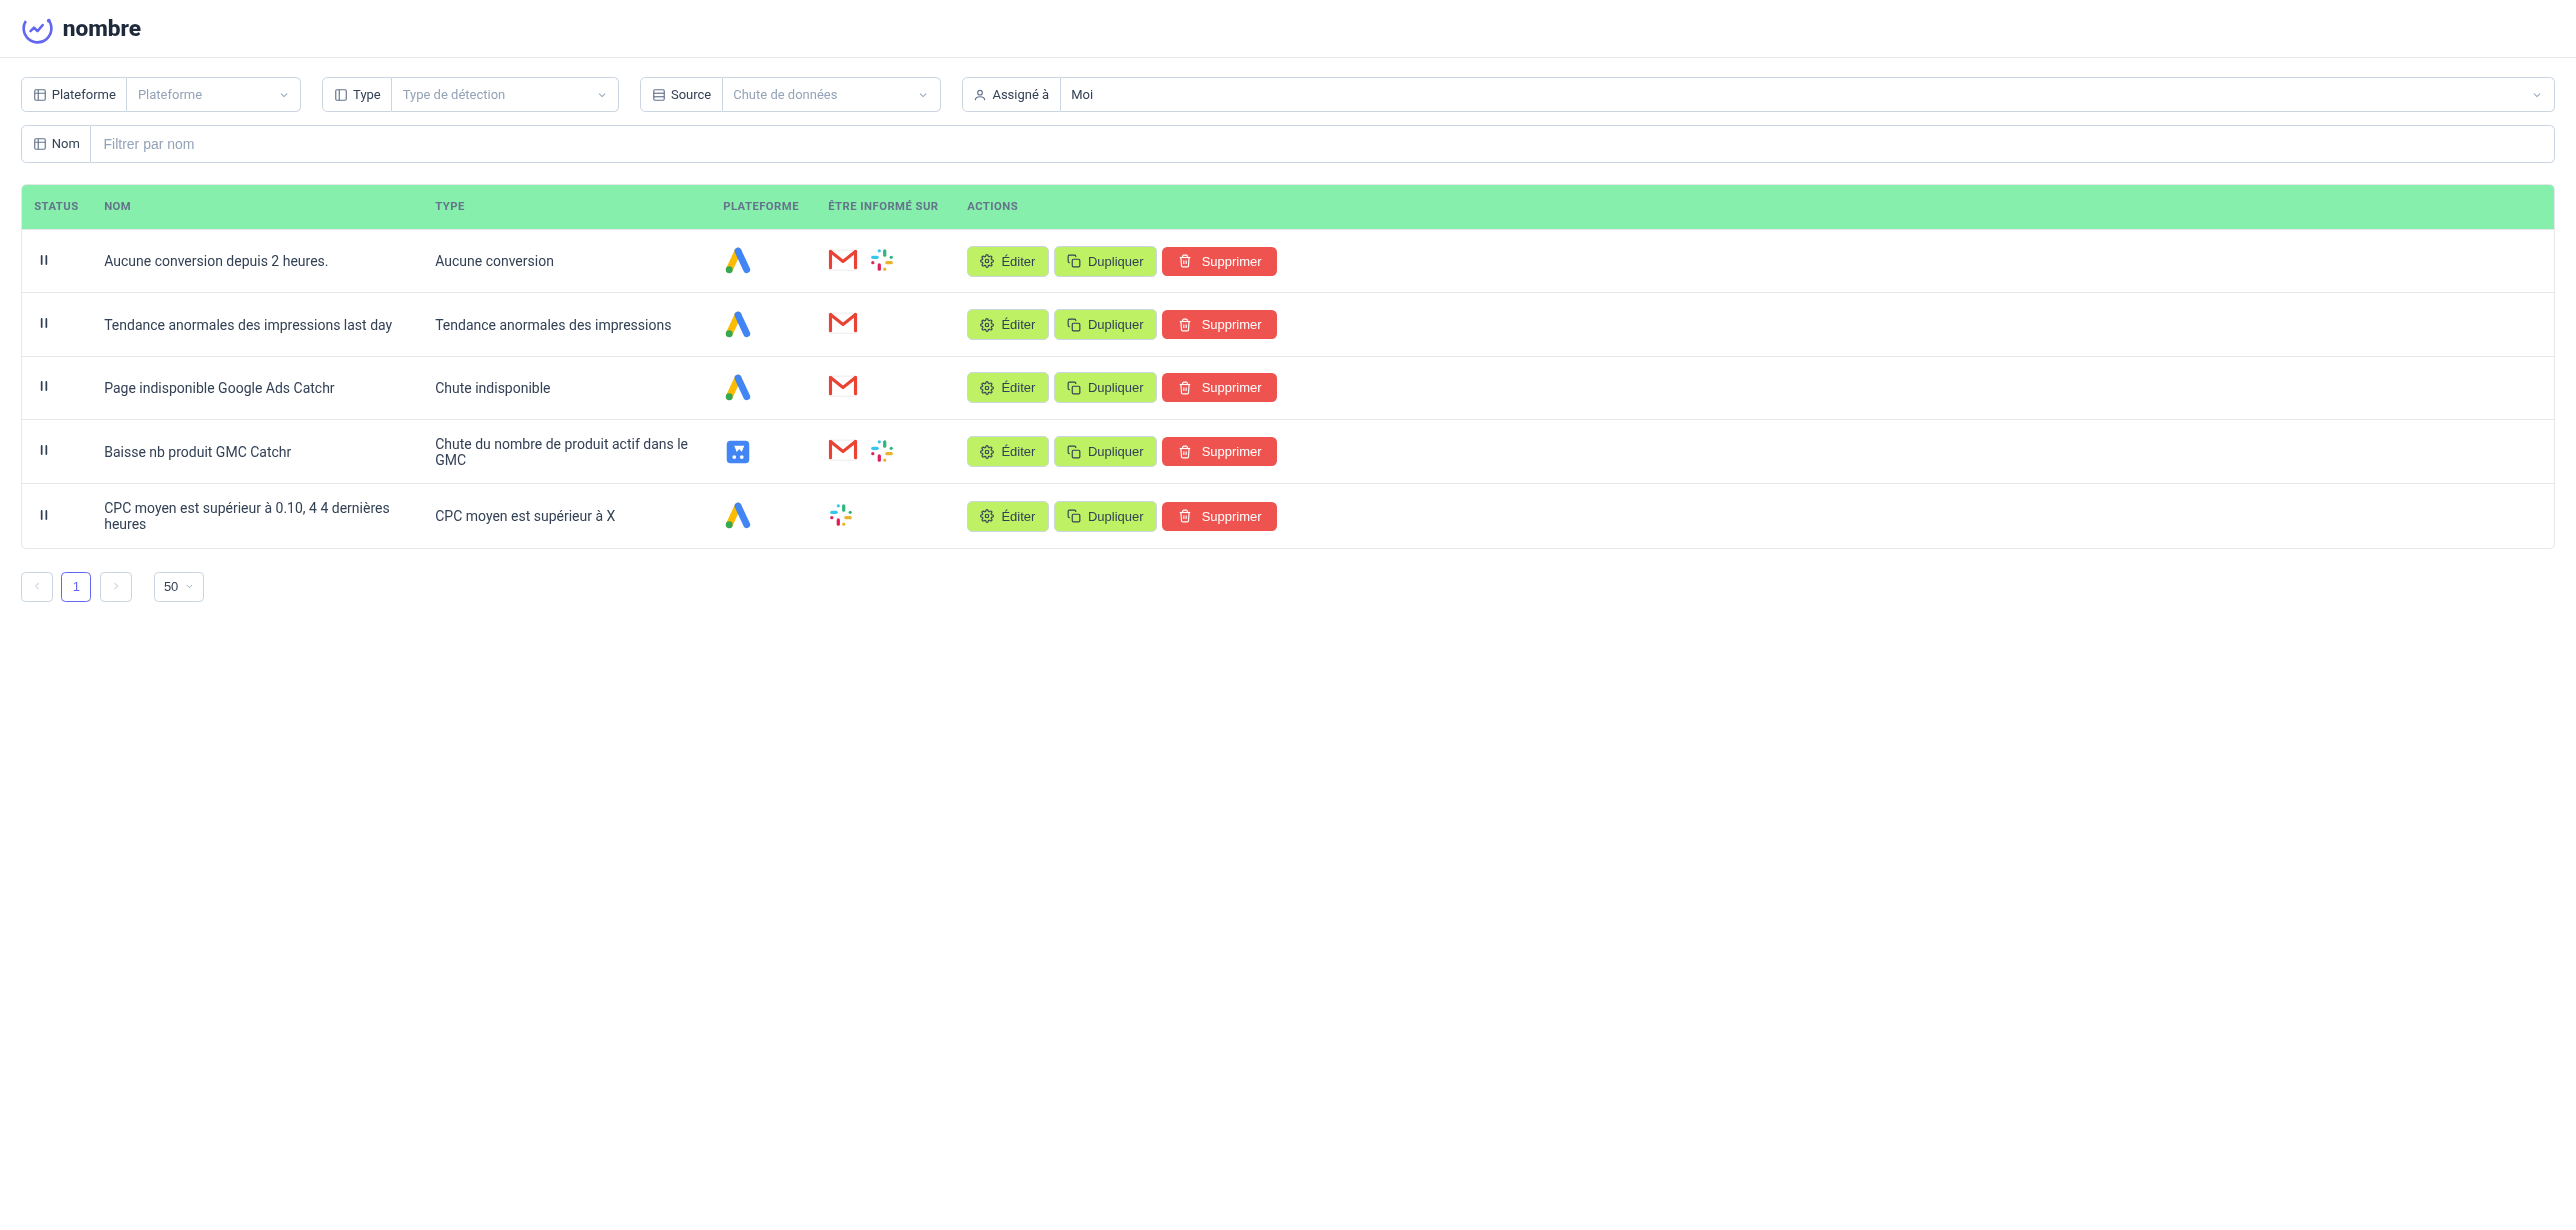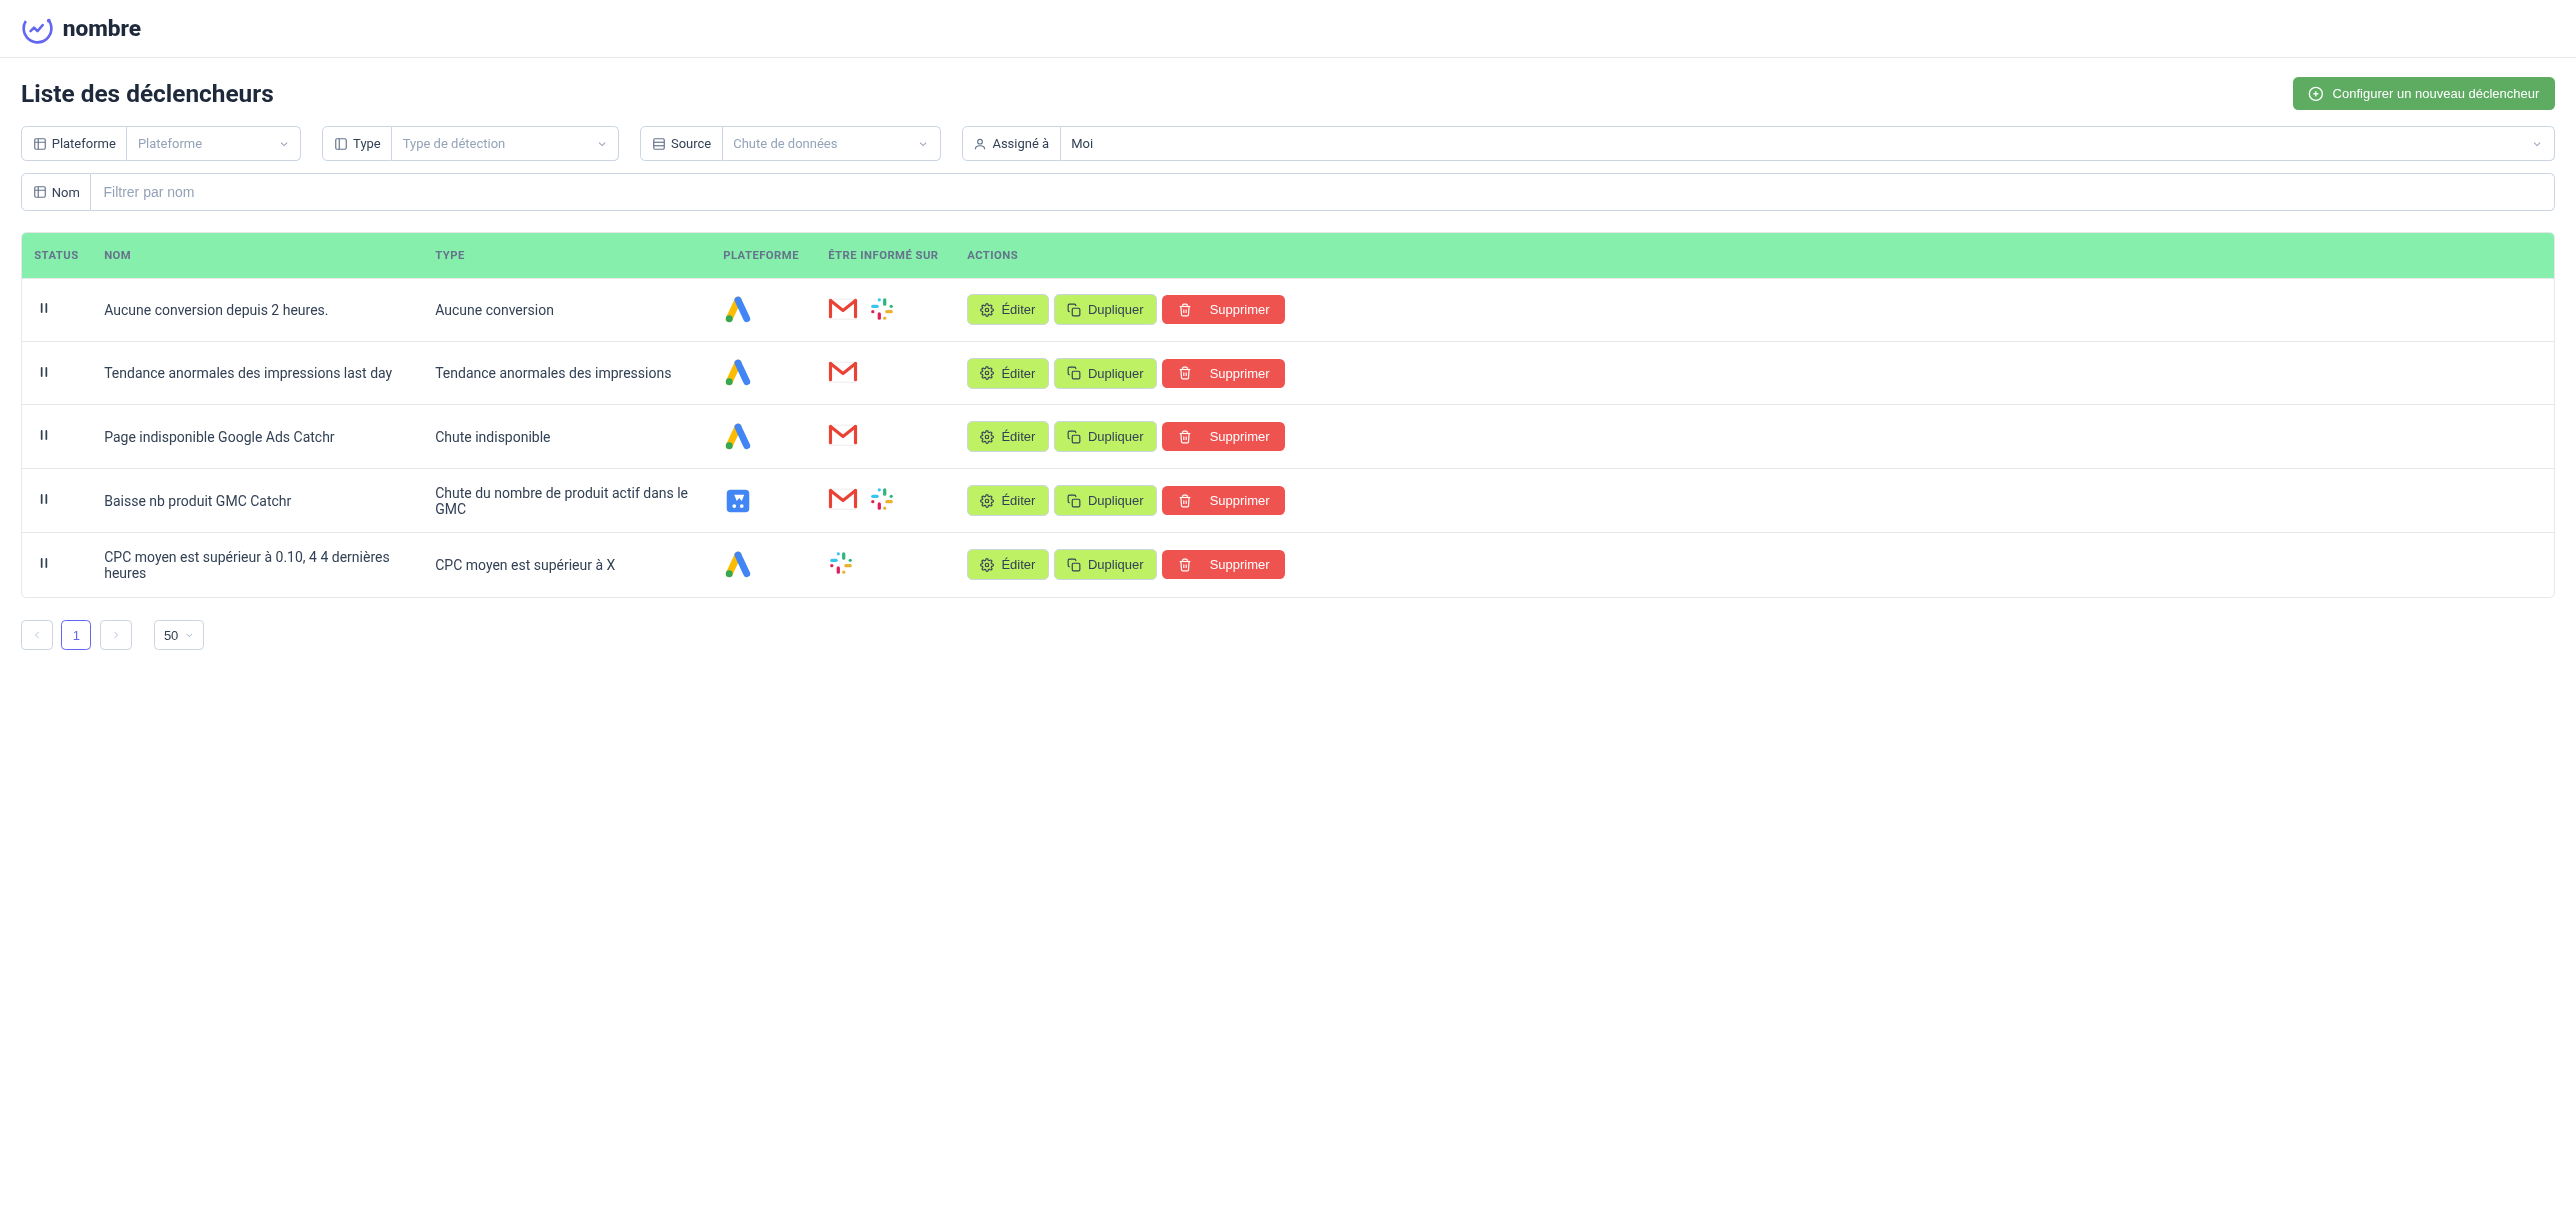--- a/index.html
+++ b/index.html
@@ -165,21 +165,21 @@
 }
 .btn-danger {
   background: #ef5350;
   border: none;
   color: #fff;
   border-radius: 5.2px;
   padding: 7px 15.7px;
   font-size: 13px;
   display: inline-flex;
   align-items: center;
-  gap: 18px;
+  gap: 10px;
   cursor: pointer;
 }
 .icon-badge {
   display: inline-flex;
   align-items: center;
   gap: 10.5px;
 }
 .pagination {
   display: flex;
   gap: 8.7px;
@@ -215,33 +215,20 @@
         <circle cx="19" cy="19" r="16" fill="none" stroke="#6366f1" stroke-width="3" stroke-dasharray="70 100" transform="rotate(-40 19 19)"></circle>
         <path d="M11 22 L15 18 L19 22 L25 15" fill="none" stroke="#6366f1" stroke-width="3" stroke-linecap="round" stroke-linejoin="round"></path>
         <circle cx="32" cy="10" r="2.2" fill="#6366f1"></circle>
       </svg>
     </span>
     <span class="logo-text">nombre</span>
   </div>
 </header>
 
 <div class="content">
-  <div class="page-head">
-    <h1 class="page-title">Liste des déclencheurs</h1>
-    <button class="btn-primary">
-      <span>
-        <svg width="15.7" height="15.7" viewBox="0 0 24 24" fill="none" stroke="#fff" stroke-width="2">
-          <circle cx="12" cy="12" r="10"></circle>
-            <line x1="12" y1="8" x2="12" y2="16"></line>
-            <line x1="8" y1="12" x2="16" y2="12"></line>
-        </svg>
-      </span>
-      <span>Configurer un nouveau déclencheur</span>
-    </button>
-  </div>
 
   <div class="filters-row">
 
     <div class="filter-group">
       <div class="filter-label">
         <span>
           <svg width="14" height="14" viewBox="0 0 24 24" fill="none" stroke="#64748b" stroke-width="2">
               <rect x="3" y="3" width="18" height="18" rx="2"></rect>
               <path d="M3 9h18M9 3v18"></path>
             </svg>

